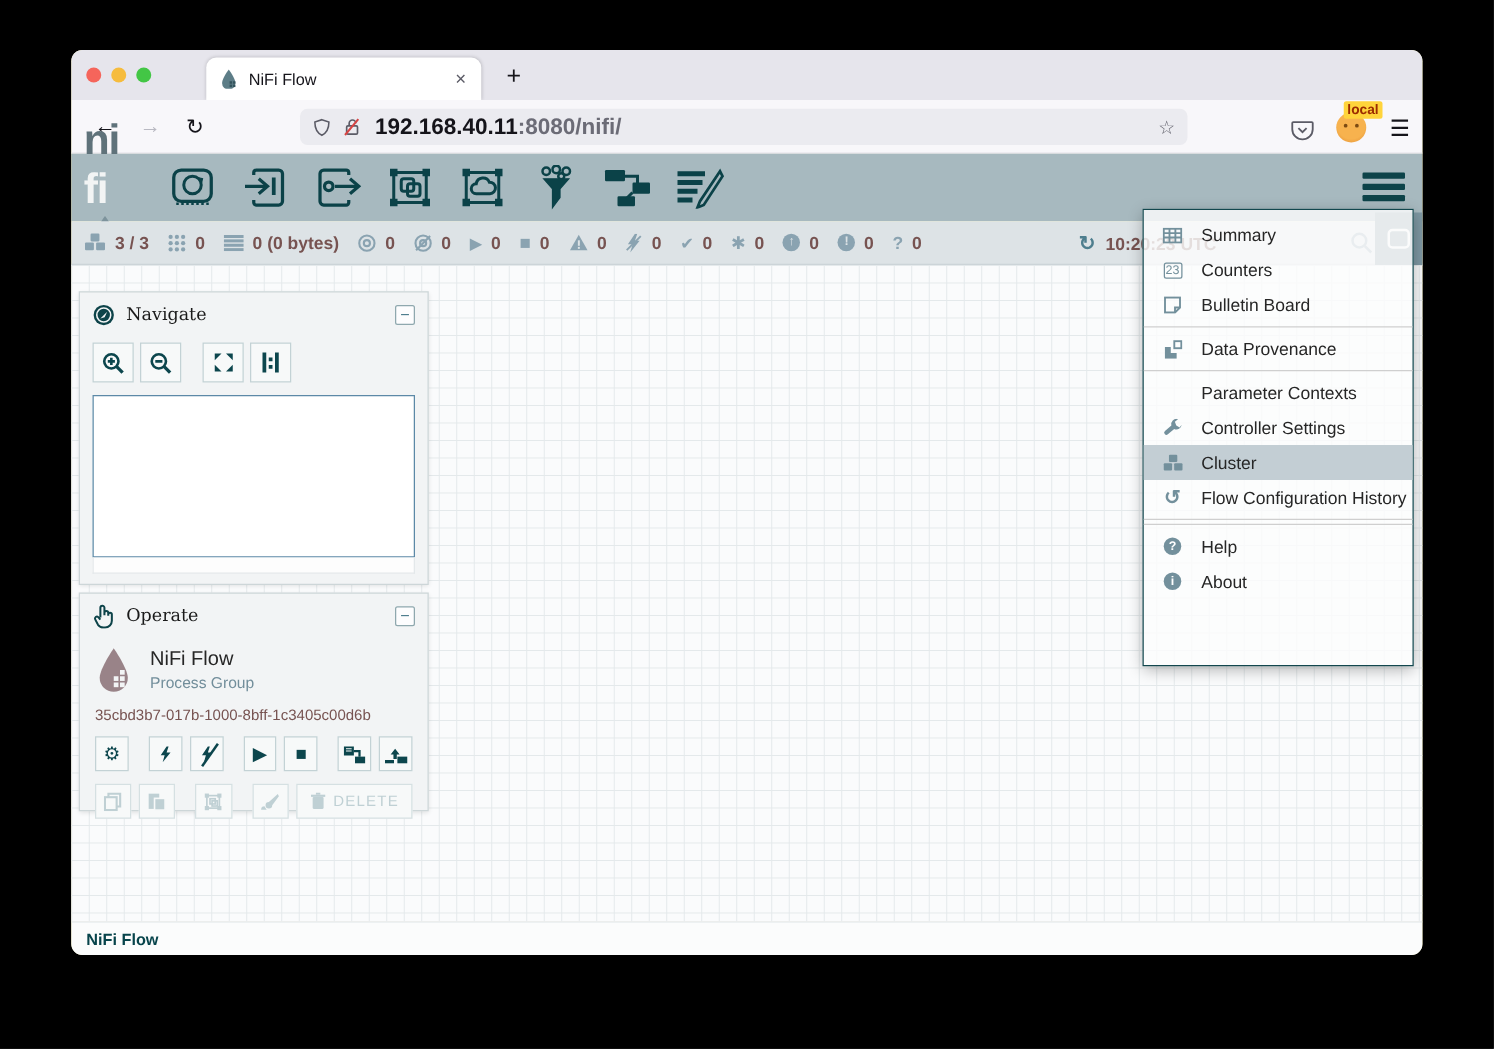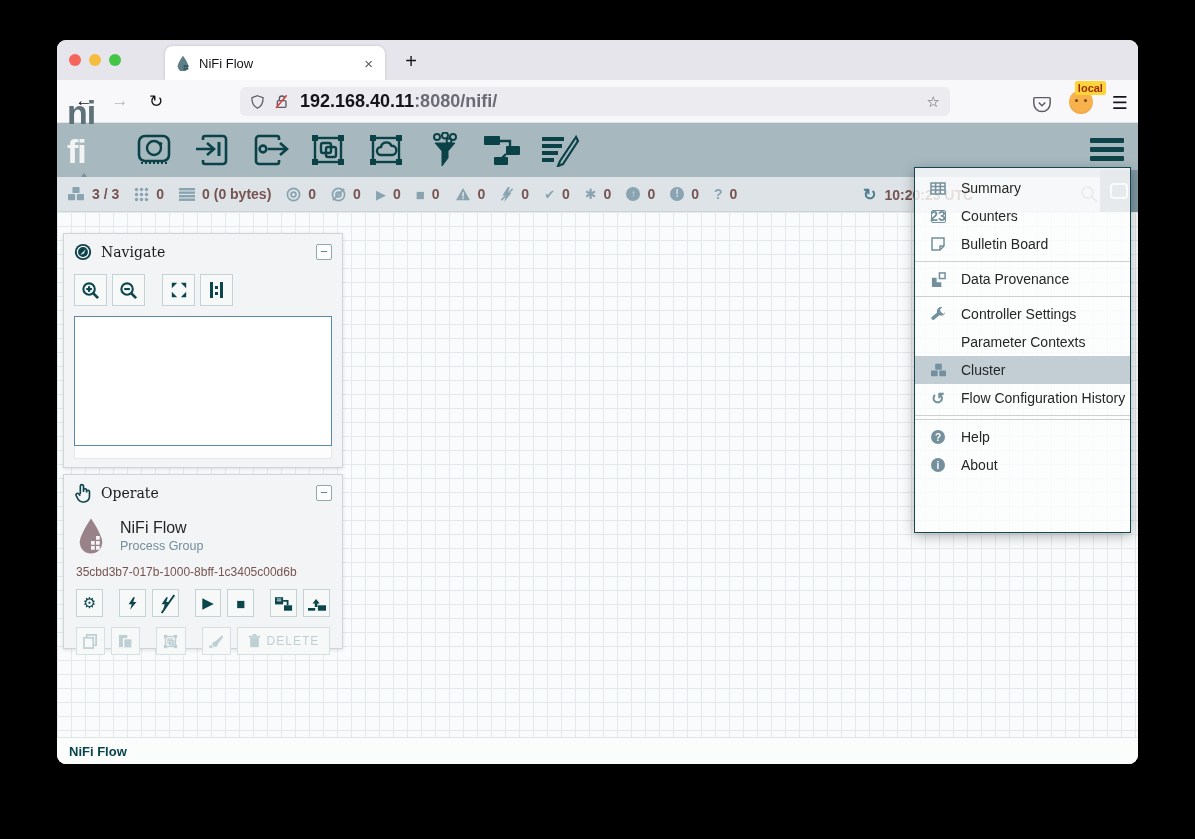--- a/index.html
+++ b/index.html
@@ -98,21 +98,21 @@
 
   
   .gmenu { position:absolute; left:857px; top:127px; width:217px; height:366px;
     background:rgba(252,253,253,.82); border:1px solid #12474e; box-shadow:0 3px 12px rgba(0,0,0,.3);
     padding:6px 0; z-index:5; }
   .mitem { height:28px; display:flex; align-items:center; padding-left:13px; font-size:14px; color:#262626; }
   .mitem .mico { width:20px; margin-right:13px; color:#73909c; display:flex; align-items:center; justify-content:center; font-size:14px; }
   .mitem.active { background:#c3ced4; }
   .mdiv { height:1px; background:#cfcfcf; margin:3px 0; }
   .mcircle { width:14px; height:14px; border-radius:50%; background:#73909c; color:#fff; font-size:10px; font-weight:bold; display:flex; align-items:center; justify-content:center; }
-  .counters-box { width:15px; height:13px; border:1.5px solid #73909c; border-radius:2px; color:#73909c; font-size:14px; font-weight:bold; display:flex; align-items:center; justify-content:center; }
+  .counters-box { width:15px; height:13px; border:1.5px solid #73909c; border-radius:2px; color:#73909c; font-size:10px; font-weight:normal; display:flex; align-items:center; justify-content:center; }
 
   svg { display:block; }
 </style>
 </head>
 <body>
 
 <div class="window">
 
   <div class="titlebar">
     <div class="traffic">
@@ -579,30 +579,30 @@
       <span class="mico">
         <svg width="15" height="15" viewBox="0 0 16 16">
             <path d="M1 6 h5 v5 h5 v5 H1 Z" fill="currentColor"></path>
             <rect x="9" y="1" width="6" height="6" fill="none" stroke="currentColor" stroke-width="1.6"></rect>
           </svg>
       </span>
         <span>Data Provenance</span>
       </div>
     <div class="mdiv"></div>
     <div class="mitem">
+      <span class="mico"></span>
+      <span>Parameter Contexts</span>
+      </div>
+    <div class="mitem">
       <span class="mico">
         <svg width="15" height="15" viewBox="0 0 16 16">
             <path d="M15 4.5 a4.5 4.5 0 0 1 -6 4.2 L4 13.7 a1.9 1.9 0 0 1 -2.7 -2.7 L6.3 6 A4.5 4.5 0 0 1 11.5 0 L9 2.5 L10.5 5.5 L13.5 7 L15 4.5 Z" fill="currentColor" transform="rotate(5 8 8)"></path>
           </svg>
       </span>
         <span>Controller Settings</span>
-      </div>
-    <div class="mitem">
-      <span class="mico"></span>
-      <span>Parameter Contexts</span>
       </div>
     <div class="mitem active">
       <span class="mico">
         <svg width="17" height="15" viewBox="0 0 20 18" fill="currentColor">
             <rect x="6" y="1" width="8" height="7" rx="1"></rect>
             <rect x="1" y="9" width="8" height="7" rx="1"></rect>
             <rect x="11" y="9" width="8" height="7" rx="1"></rect>
           </svg>
       </span>
         <span>Cluster</span>

